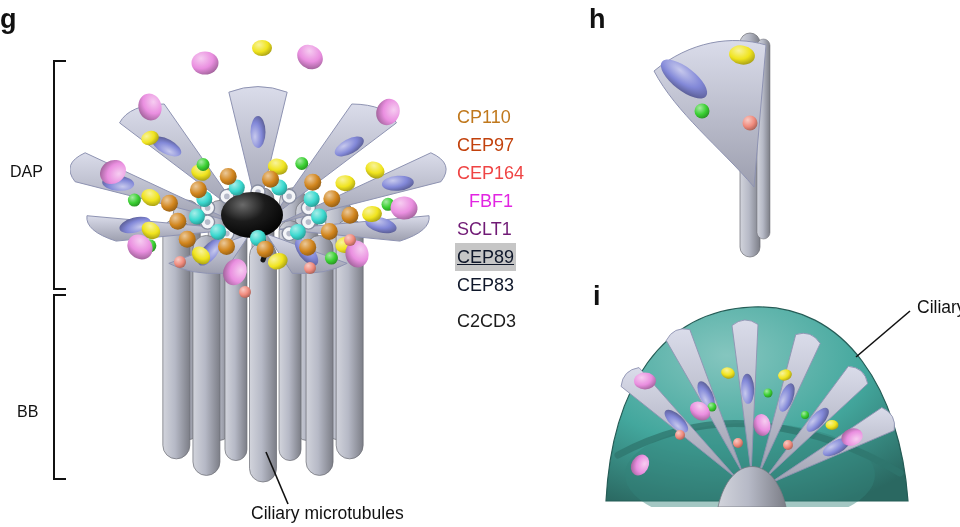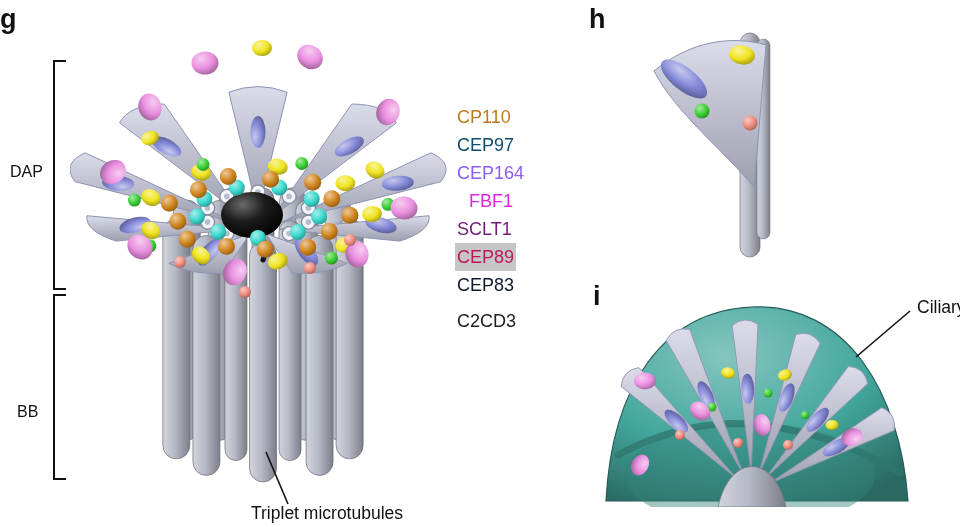--- a/index.html
+++ b/index.html
@@ -276,28 +276,28 @@
         <ellipse cx="100" cy="116" rx="11" ry="8.5" fill="url(#gr-fbf1)" transform="rotate(40 100 116)"></ellipse>
         <ellipse cx="162" cy="130" rx="11" ry="8.5" fill="url(#gr-fbf1)" transform="rotate(80 162 130)"></ellipse>
         <ellipse cx="40" cy="170" rx="11" ry="8.5" fill="url(#gr-fbf1)" transform="rotate(120 40 170)"></ellipse>
         <ellipse cx="252" cy="142" rx="11" ry="8.5" fill="url(#gr-fbf1)" transform="rotate(160 252 142)"></ellipse>
       </g>
       <line x1="310" y1="16" x2="256" y2="62" stroke="#111" stroke-width="1.6"></line>
     </svg>
 
   <div class="legend">
     <div class="legend-item"><span class="legend-text" style="color: rgb(192, 120, 28);">CP110</span></div>
-    <div class="legend-item"><span class="legend-text" style="color: #0c4a6e;">CEP97</span></div>
-    <div class="legend-item"><span class="legend-text" style="color: #8b5cf6;">CEP164</span></div>
+    <div class="legend-item"><span class="legend-text" style="color: #c2410c;">CEP97</span></div>
+    <div class="legend-item"><span class="legend-text" style="color: #ef4444;">CEP164</span></div>
     <div class="legend-item"><span class="legend-text" style="color: rgb(226, 36, 226); margin-left: 12px;">FBF1</span></div>
     <div class="legend-item"><span class="legend-text" style="color: #701a75;">SCLT1</span></div>
-    <div class="legend-item"><span class="legend-text" style="color: #be185d; background: rgb(198, 198, 198);">CEP89</span></div>
+    <div class="legend-item"><span class="legend-text" style="color: #0f172a; background: rgb(198, 198, 198); text-decoration: underline;">CEP89</span></div>
     <div class="legend-item"><span class="legend-text" style="color: #0f172a;">CEP83</span></div>
     <div class="legend-item"><span class="legend-text" style="color: rgb(28, 28, 28); margin-top: 8px;">C2CD3</span></div>
   </div>
 
-  <div class="annot" id="annot-mt">Triplet microtubules</div>
+  <div class="annot" id="annot-mt">Ciliary microtubules</div>
   <svg id="mt-leader" viewBox="0 0 34 56">
     <line x1="28" y1="54" x2="6" y2="2" stroke="#111" stroke-width="1.6"></line>
   </svg>
   <div class="annot" id="annot-cil">Ciliary</div>
 
 </div>
 
 </body></html>

